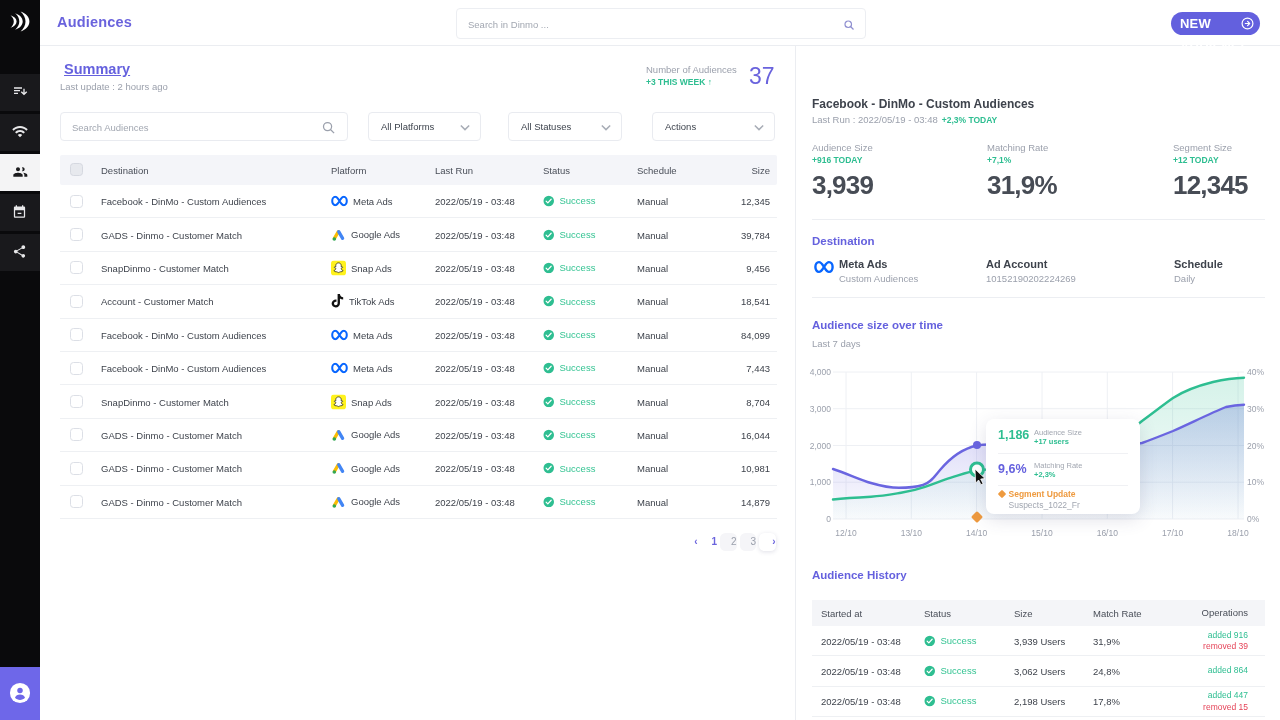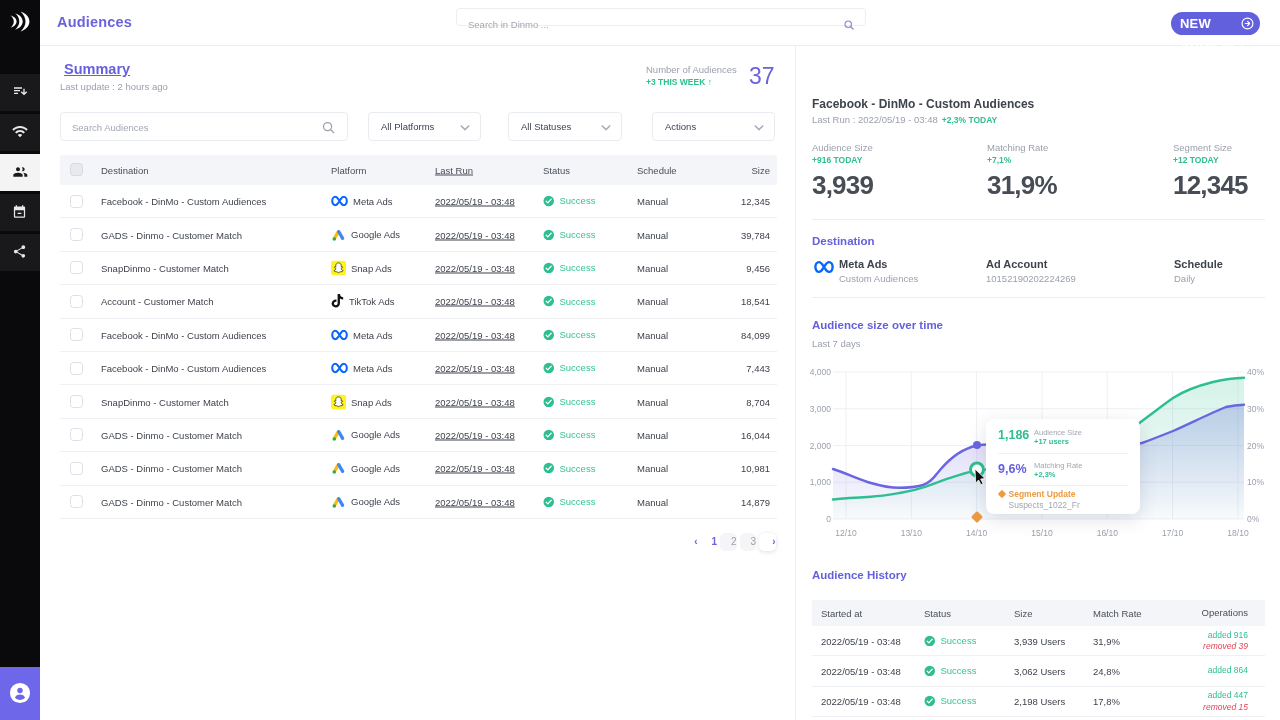--- a/index.html
+++ b/index.html
@@ -7,21 +7,21 @@
 .abs { position:absolute; }
 
 #sidebar { left:0; top:0; width:40px; height:720px; background:#0a0a0c; }
 .sideblock { position:absolute; left:0; width:40px; height:37px; background:#19191c; }
 .sideblock svg { position:absolute; left:12px; top:10px; }
 #sb-active { background:#f4f4f5; }
 #avatarblock { position:absolute; left:0; top:667px; width:40px; height:53px; background:#6e67e9; }
 
 #topbar { left:40px; top:0; width:1240px; height:46px; background:#fff; border-bottom:1px solid #ebedf1; }
 #pagetitle { position:absolute; left:17px; top:14px; font-size:14.5px; color:#6a63dd; font-weight:700; letter-spacing:0.2px;}
-#topsearch { position:absolute; left:416px; top:8px; width:410px; height:18px; border:1px solid #eceef2; border-radius:4px; background:#fff; }
+#topsearch { position:absolute; left:416px; top:8px; width:410px; height:31px; border:1px solid #eceef2; border-radius:4px; background:#fff; }
 #topsearch .ph { position:absolute; left:11px; top:10px; font-size:9.5px; color:#a2a7b1; }
 #topsearch svg { position:absolute; right:10px; top:10px; }
 #newaud { position:absolute; left:1131px; top:12px; width:89px; height:23px; border-radius:12px; background:#6360de; color:#fff; font-size:13px; font-weight:700; letter-spacing:0.2px; text-align:left; line-height:23px; padding-left:9px;}
 #newaud svg { position:absolute; right:6px; top:5px; }
 
 #lp { left:40px; top:46px; width:755px; height:674px; background:#fff; }
 .h-purple { color:#6561de; font-weight:700; }
 #summary { position:absolute; left:24px; top:15px; font-size:14.5px;text-decoration:underline; }
 #lastupdate { position:absolute; left:20px; top:35px; font-size:9.5px; color:#9ba0ac; }
 #numaud { position:absolute; left:606px; top:18px; font-size:9.5px; color:#9ba0ac; }
@@ -35,21 +35,21 @@
 .dd .lbl { position:absolute; left:12px; top:8px; font-weight:400; }
 .dd svg { position:absolute; right:10px; top:11px; }
 
 #tbl { position:absolute; left:20px; top:109px; width:717px; }
 #tbl-head { height:30px; background:#f4f5f9; border-radius:2px; position:relative; font-size:9.5px; color:#494e58; }
 .row { height:33.4px; border-bottom:1px solid #eef0f3; position:relative; font-size:9.5px; color:#3e434c; }
 .cb { position:absolute; left:10px; top:50%; margin-top:-6.5px; width:13px; height:13px; border:1px solid #dcdfe6; border-radius:3.5px; background:#fff; }
 #tbl-head .cb { background:#e7e9ee; border-color:#d5d8e0; }
 .c-dest { position:absolute; left:41px; top:50%; transform:translateY(-50%); }
 .c-plat { position:absolute; left:271px; top:50%; transform:translateY(-50%); display:flex; align-items:center; gap:5px;}
-.c-last { position:absolute; left:375px; top:50%; transform:translateY(-50%);text-decoration:underline; }
+.c-last { position:absolute; left:375px; top:50%; transform:translateY(-50%); }
 .c-stat { position:absolute; left:483px; top:50%; transform:translateY(-50%); display:flex; align-items:center; gap:5px; color:#35c493;}
 .c-sched { position:absolute; left:577px; top:50%; transform:translateY(-50%); }
 .c-size { position:absolute; right:7px; top:50%; transform:translateY(-50%); }
 
 #pager { position:absolute; left:0px; top:377px; width:717px; text-align:right; }
 .pg { display:inline-block; width:16.5px; height:17.5px; line-height:17.5px; border-radius:5.5px; font-size:10px; color:#9ba0ac; margin:0 1.5px; vertical-align:middle; }
 .pg.lt { color:#6a63dd; font-weight:700; background:none; }
 .pg.on { color:#6a63dd; font-weight:700; }
 .pg.bg { background:#f5f5f8; }
 .pg.nx { background:#fff; box-shadow:0 1px 4px rgba(80,80,120,0.18); color:#6a63dd; font-weight:700;}
@@ -89,21 +89,21 @@
 #hist-h { position:absolute; left:16px; top:523px; font-size:11.5px; }
 #htbl { position:absolute; left:16px; top:554px; width:453px; font-size:9.5px; }
 #htbl-head { height:26px; background:#f4f5f8; position:relative; color:#494e58; font-size:9.5px;}
 .hrow { height:30.3px; border-bottom:1px solid #eef0f3; position:relative; color:#3e434c; }
 .h-start { position:absolute; left:9px; top:50%; transform:translateY(-50%); }
 .h-stat { position:absolute; left:112px; top:50%; transform:translateY(-50%); display:flex; align-items:center; gap:5px; color:#35c493;}
 .h-size { position:absolute; left:202px; top:50%; transform:translateY(-50%); }
 .h-rate { position:absolute; left:281px; top:50%; transform:translateY(-50%); }
 .h-ops { position:absolute; right:17px; top:50%; transform:translateY(-50%); text-align:right; font-size:8.5px; line-height:11.5px;}
 .h-ops .add { color:#2ebe91; }
-.h-ops .rem { color:#e54358;font-style:italic; }
+.h-ops .rem { color:#e54358; }
 </style>
 </head>
 <body>
 
 <div class="abs" id="sidebar">
   <svg width="40" height="42" viewBox="0 0 40 42" style="position:absolute;left:0px;top:0px;">
     <g fill="#fff">
       <path d="M10.5 15.2 C14.2 16.5 16.6 18.8 16.6 21.5 C16.6 24.2 14.2 26.5 10.5 27.8 C12.6 26 13.8 23.8 13.8 21.5 C13.8 19.2 12.6 17 10.5 15.2 Z"></path>
       <path d="M15.2 13.3 C19.7 14.8 22.7 17.9 22.7 21.5 C22.7 25.1 19.7 28.2 15.2 29.7 C17.8 27.4 19.3 24.5 19.3 21.5 C19.3 18.5 17.8 15.6 15.2 13.3 Z"></path>
       <path d="M20.6 11.5 C25.9 13.2 29.4 17 29.4 21.5 C29.4 26 25.9 29.8 20.6 31.5 C23.7 28.7 25.5 25.2 25.5 21.5 C25.5 17.8 23.7 14.3 20.6 11.5 Z"></path>

